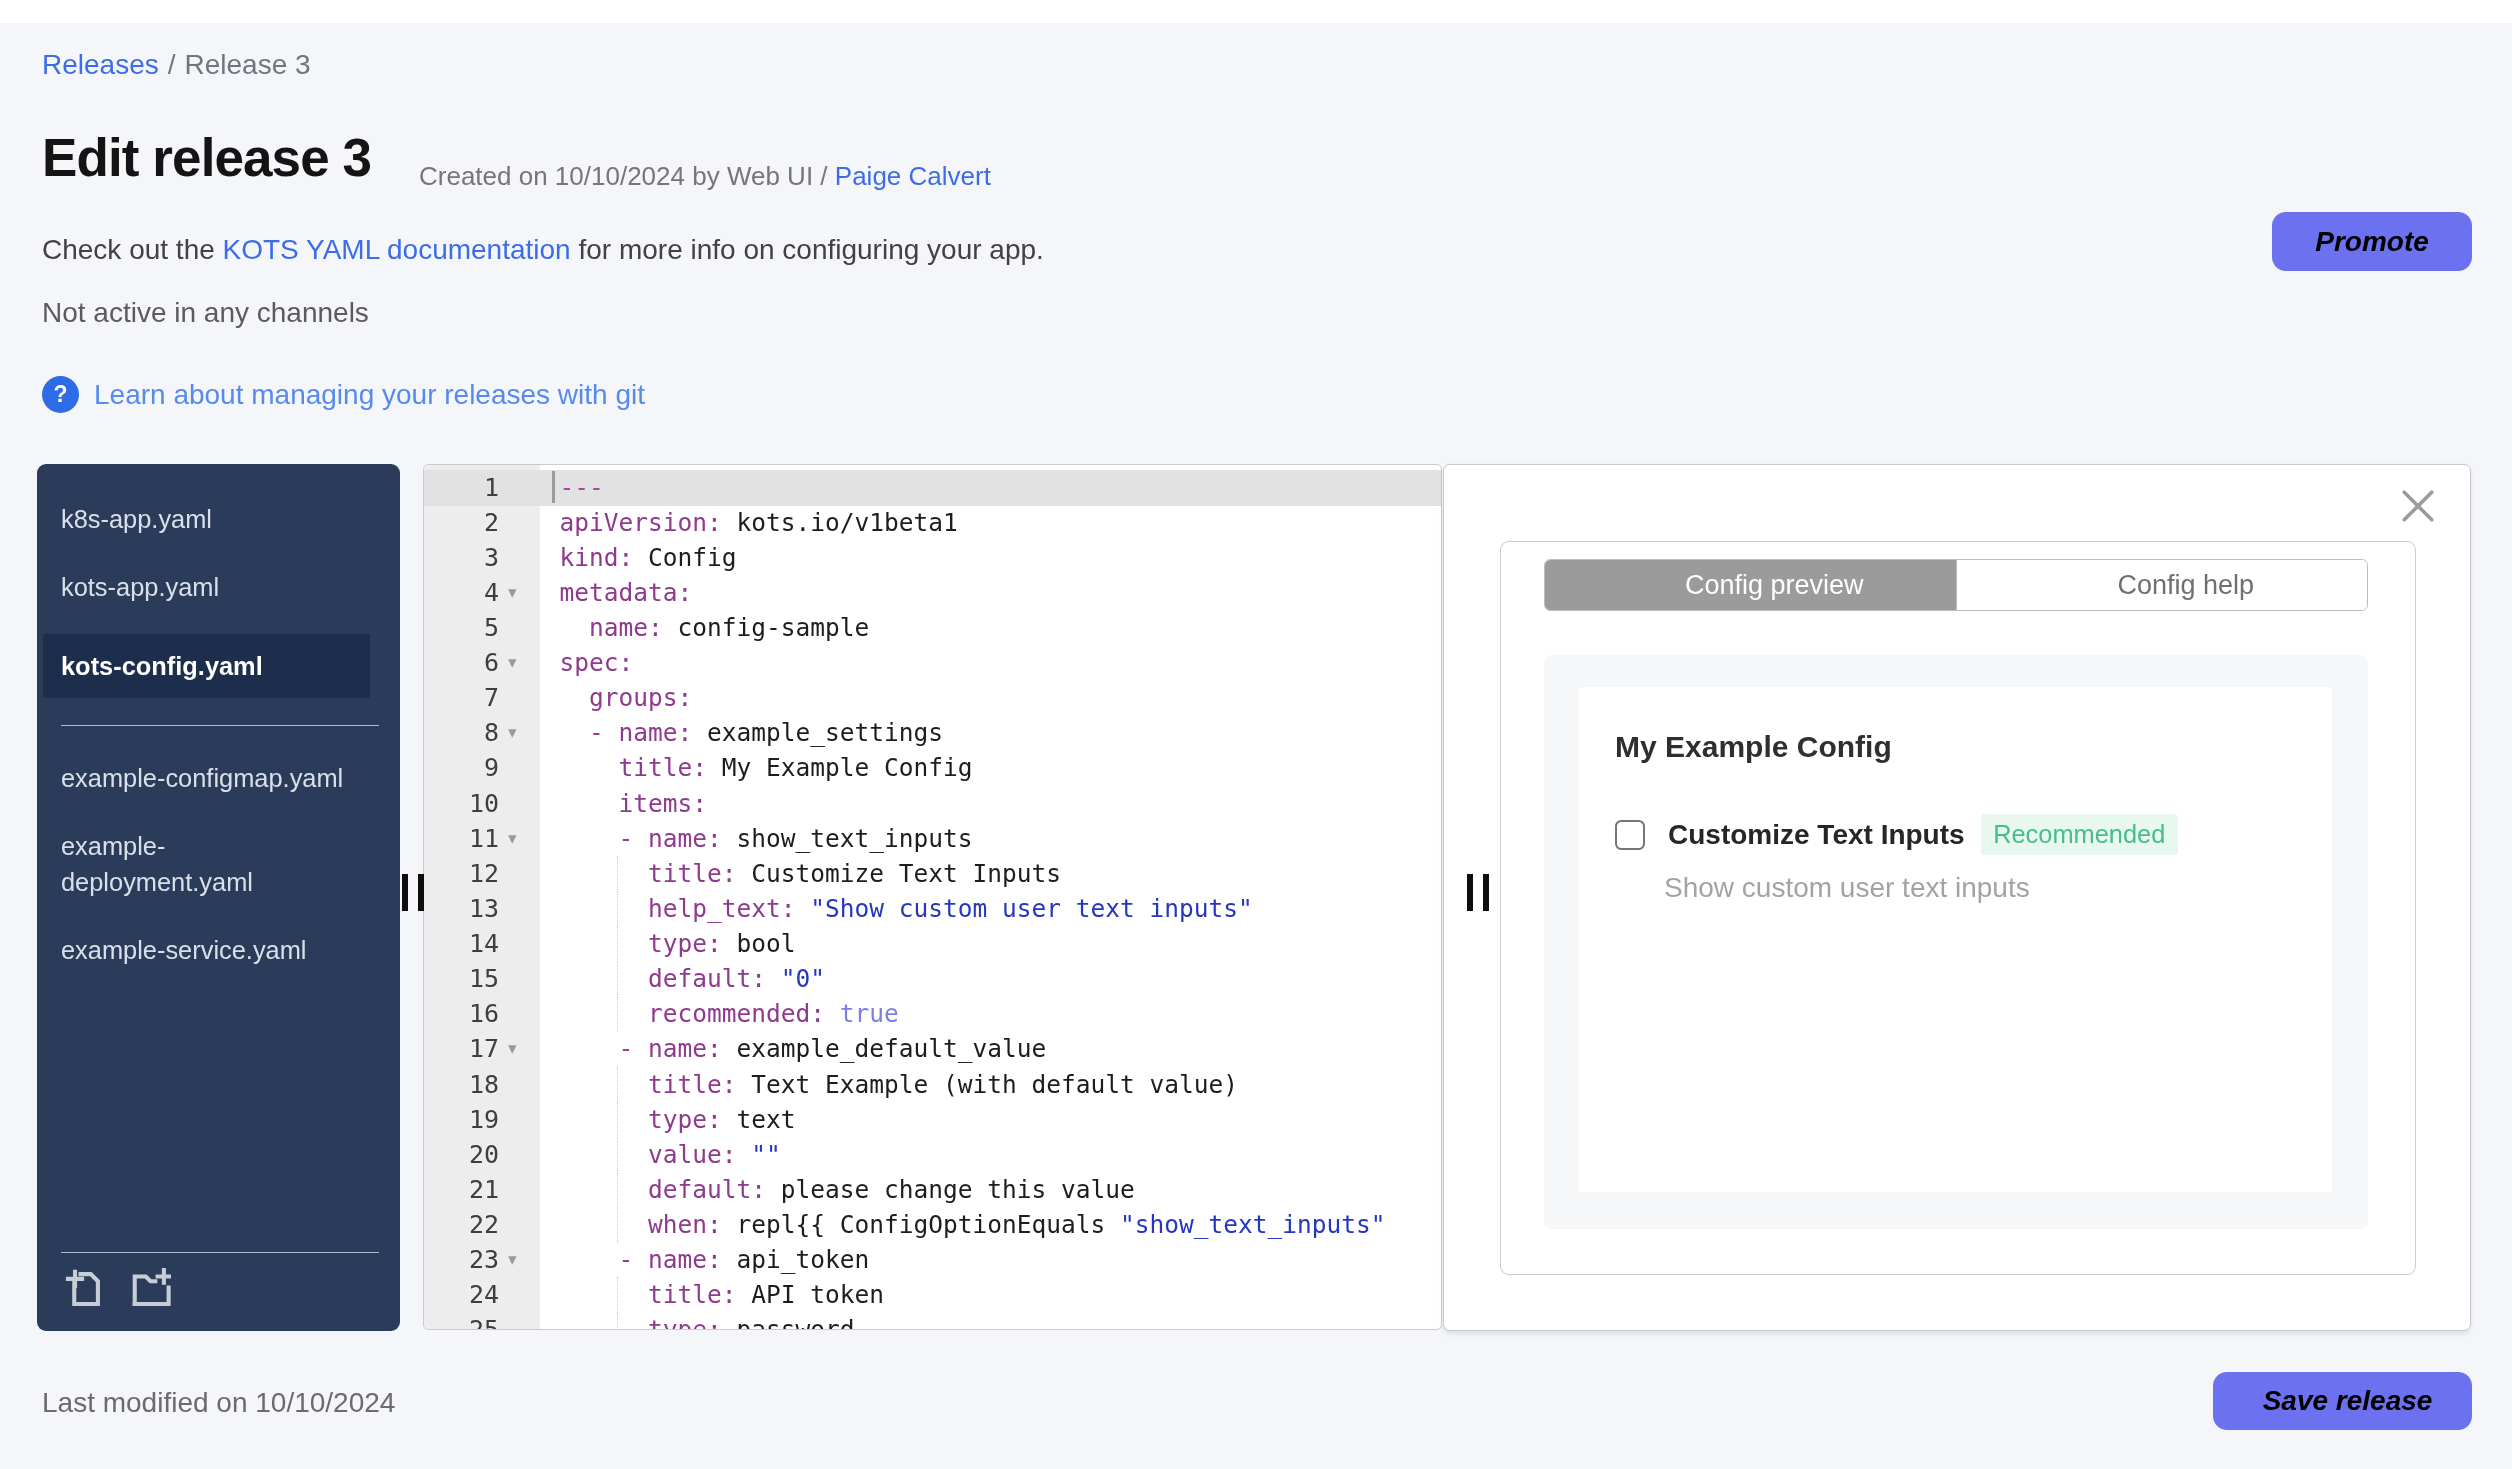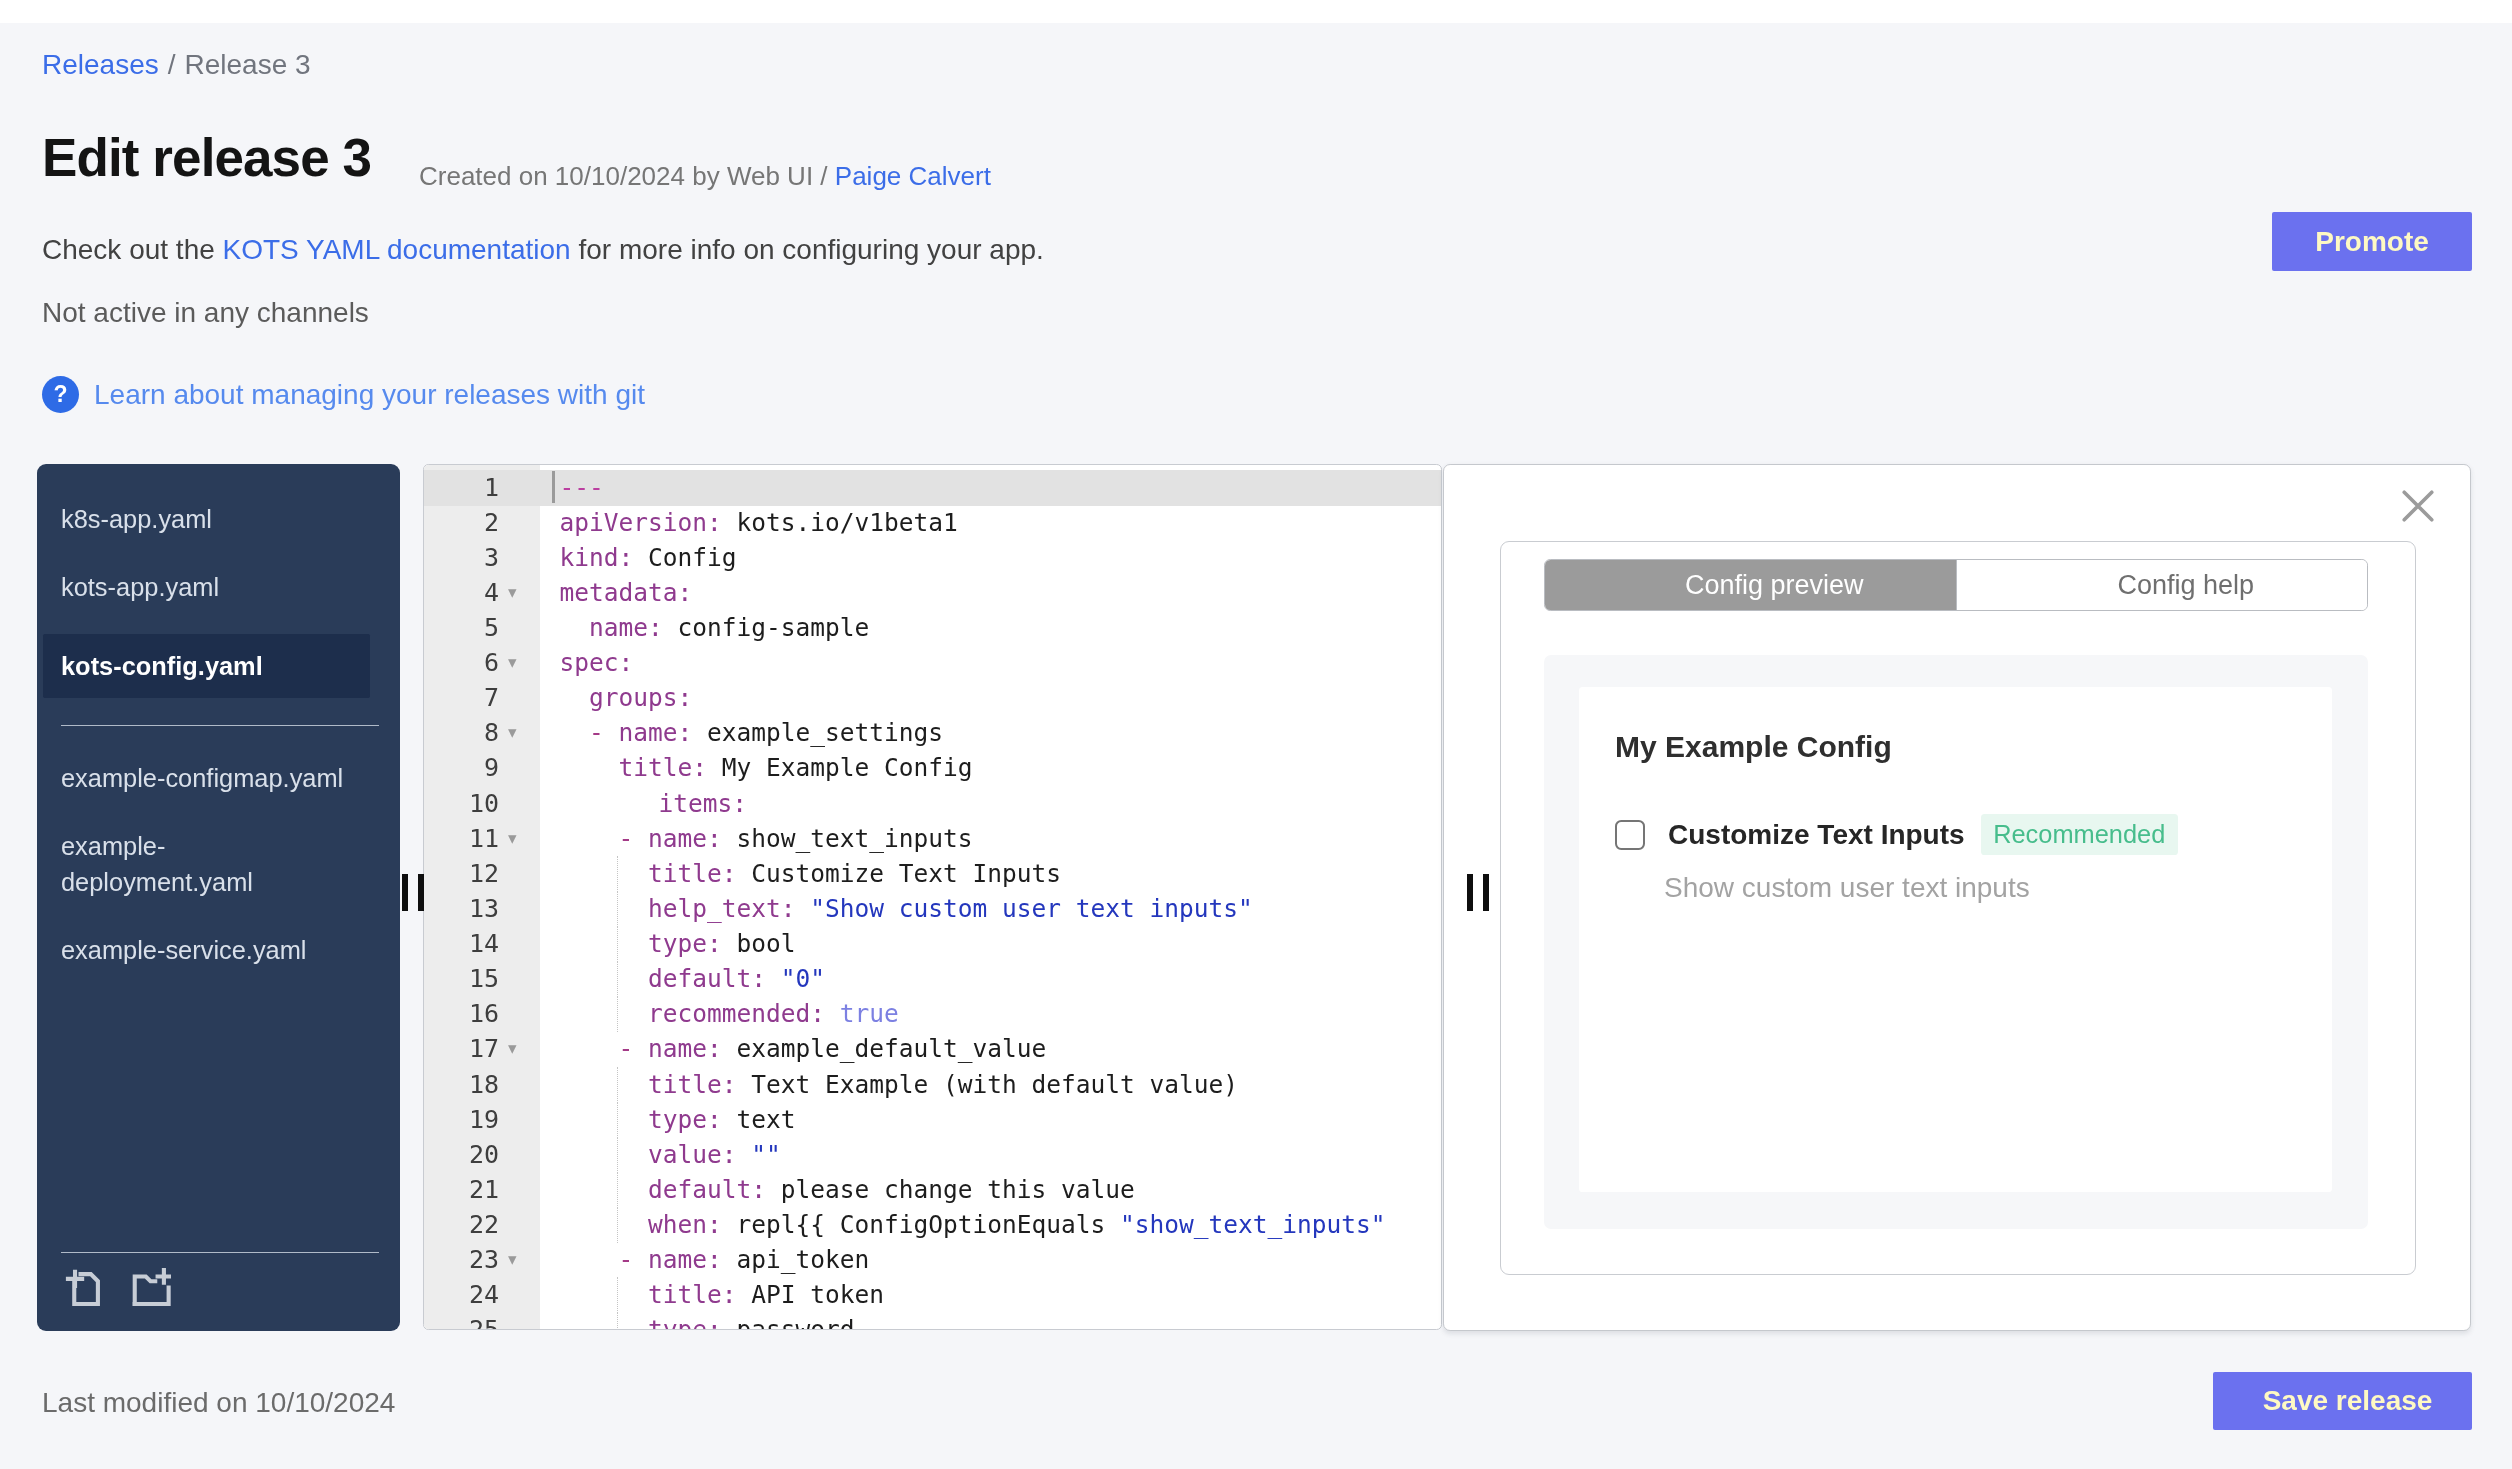--- a/index.html
+++ b/index.html
@@ -15,22 +15,22 @@
   .title{position:absolute;left:42px;top:127px;margin:0;font-size:53px;font-weight:800;color:#141414;letter-spacing:-0.9px;}
   .created{position:absolute;left:419px;top:161px;font-size:26px;color:#767676;}
   .link{color:#3b6de8;cursor:pointer;}
   .docline{position:absolute;left:42px;top:234px;font-size:28px;color:#424242;}
   .channels{position:absolute;left:42px;top:297px;font-size:28px;color:#5b5b5b;}
   .gitrow{position:absolute;left:42px;top:375px;height:39px;display:flex;align-items:center;}
   .qicon{display:inline-flex;align-items:center;justify-content:center;width:37px;height:37px;
          border-radius:50%;background:#2e6be6;color:#fff;font-size:23px;font-weight:bold;cursor:pointer;}
   .gitlink{margin-left:15px;font-size:28px;color:#568aee;cursor:pointer;}
 
-  .btn{border:none;border-radius:2px;background:#6b71ef;color:#fef9c3;font-weight:bold;
-       font-family:"Liberation Sans",sans-serif;cursor:pointer;}
+  .btn{border:none;border-radius:14px;background:#6b71ef;color:#000000;font-weight:bold;
+       font-family:"Liberation Sans",sans-serif;cursor:pointer;font-style:italic;}
   .promote{position:absolute;left:2272px;top:212px;width:200px;height:59px;font-size:28px;}
   .save{position:absolute;left:2213px;top:1372px;width:259px;height:58px;font-size:28px;padding-left:16px;}
 
   
   .sidebar{position:absolute;left:37px;top:464px;width:363px;height:867px;background:#2a3c59;
            border-radius:9px;box-sizing:border-box;padding:37px 21.4px 0 24px;}
   .file-item{width:283px;font-size:25.4px;color:#d9e0ea;line-height:1.42;margin-bottom:32px;cursor:pointer;}
   .file-item.selected{width:300px;background:#1d2e4c;color:#ffffff;font-weight:bold;
            padding:14.3px 9px 14.3px 18px;margin:-3.6px 0 27px -18px;border-radius:1.8px;}
   .file-divider{border-top:0.9px solid rgba(222,228,238,0.75);margin:25px 0 34px 0;}
@@ -181,21 +181,21 @@
           <span class="ln">8</span>
           <span class="fold">▾</span>
           <span class="code" style="position: absolute;"><span style="color: rgb(29, 29, 29);">  </span><span style="color: rgb(164, 58, 135);">- </span><span style="color: rgb(143, 58, 142);">name:</span><span style="color: rgb(29, 29, 29);"> example_settings</span></span>
         </div>
         <div class="code-row" style="top: 285px;">
           <span class="ln">9</span>
           <span class="code" style="position: absolute;"><span style="color: rgb(29, 29, 29);">    </span><span style="color: rgb(143, 58, 142);">title:</span><span style="color: rgb(29, 29, 29);"> My Example Config</span></span>
         </div>
         <div class="code-row" style="top: 321px;">
           <span class="ln">10</span>
-          <span class="code" style="position: absolute;"><span style="color: rgb(29, 29, 29);">    </span><span style="color: rgb(143, 58, 142); margin-left: 40px;">items:</span></span>
+          <span class="code" style="position: absolute;"><span style="color: rgb(29, 29, 29);">    </span><span style="color: rgb(143, 58, 142);">items:</span></span>
         </div>
         <div class="code-row" style="top: 356px;">
           <span class="ln">11</span>
           <span class="fold">▾</span>
           <span class="code" style="position: absolute;"><span style="color: rgb(29, 29, 29);">    </span><span style="color: rgb(164, 58, 135);">- </span><span style="color: rgb(143, 58, 142);">name:</span><span style="color: rgb(29, 29, 29);"> show_text_inputs</span></span>
         </div>
         <div class="code-row" style="top: 391px;">
           <span class="ln">12</span>
           <span class="guide"></span>
           <span class="code" style="position: absolute;"><span style="color: rgb(29, 29, 29);">      </span><span style="color: rgb(143, 58, 142);">title:</span><span style="color: rgb(29, 29, 29);"> Customize Text Inputs</span></span>

